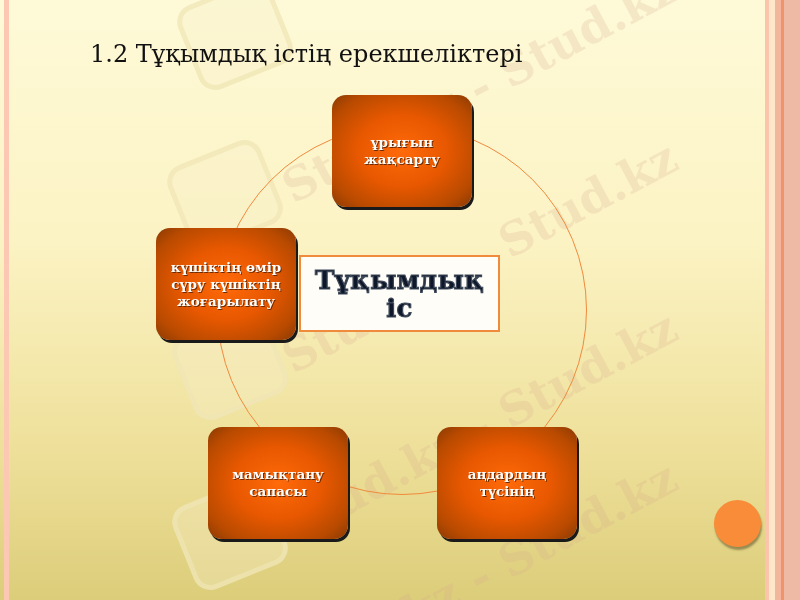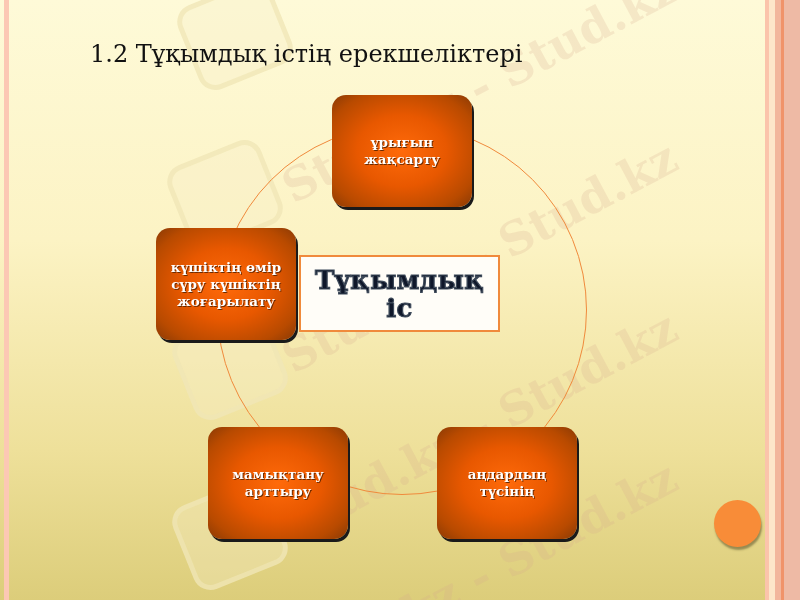--- a/index.html
+++ b/index.html
@@ -78,21 +78,21 @@
   <div class="node" style="left:437px; top:427px;">
     <div>
       <span>аңдардың</span>
       <span>түсінің</span>
     </div>
   </div>
 
   <div class="node" style="left:208px; top:427px;">
     <div>
       <span>мамықтану</span>
-      <span>арттыру</span>
+      <span>сапасы</span>
     </div>
   </div>
 
   <div class="node" style="left:156px; top:228px;">
     <div>
       <span>күшіктің өмір</span>
       <span>сүру күшіктің</span>
       <span>жоғарылату</span>
     </div>
   </div>

